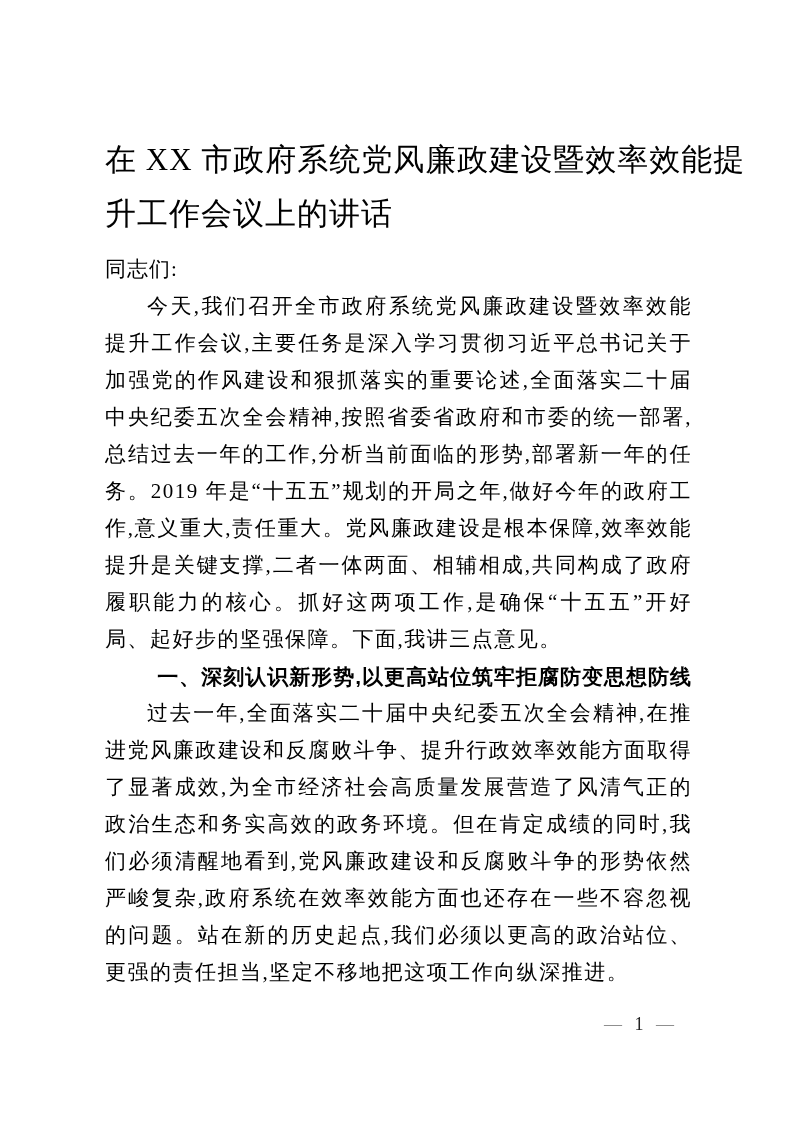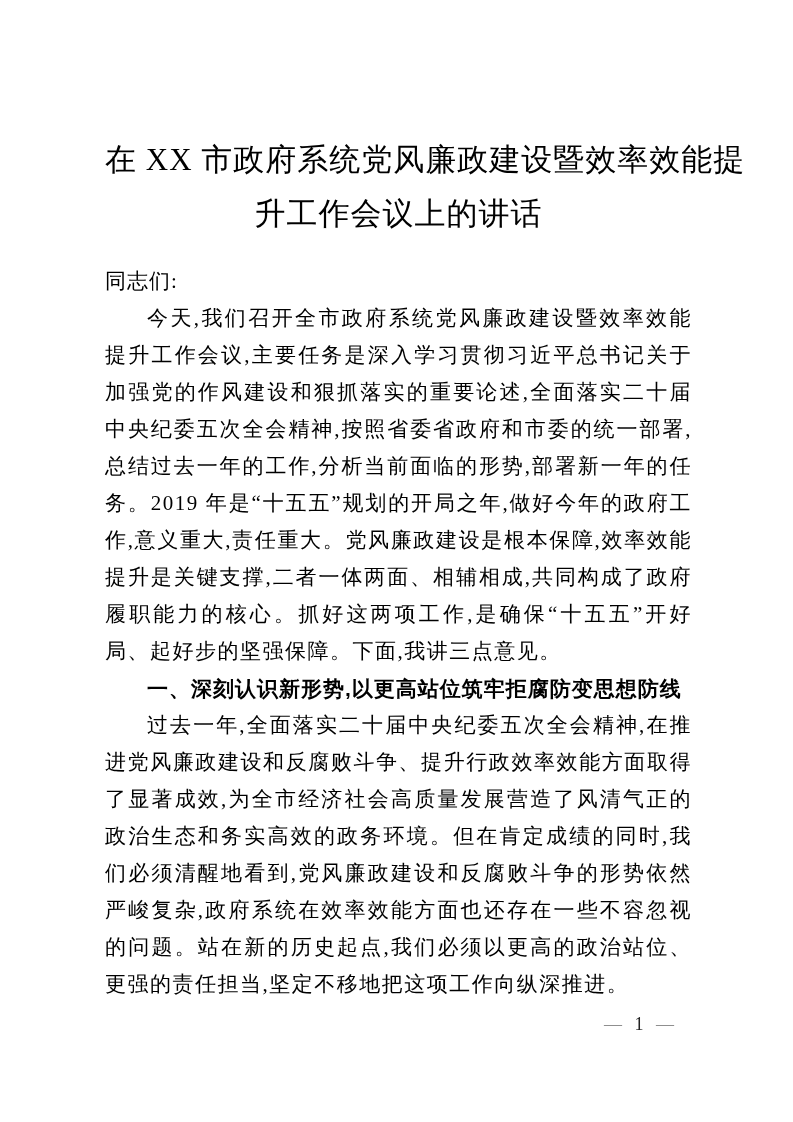--- a/index.html
+++ b/index.html
@@ -20,48 +20,47 @@
     position: absolute;
     left: 105px;
     right: 101px;
     top: 133px;
   }
   .doc-title {
     margin: 0;
     font-weight: normal;
     font-size: 31px;
     line-height: 54px;
-    text-align: center;
     letter-spacing: 1px;
     font-family: "Liberation Serif", "DejaVu Serif", serif;
   }
   .title-line {
     display: block;
     white-space: nowrap;
   }
   .salutation {
-    margin: 22px 0 0 0;
+    margin: 10px 0 0 0;
     font-size: 21px;
     line-height: 37px;
     letter-spacing: 1px;
   }
   .para {
     margin: 0;
     font-size: 21px;
     line-height: 37px;
     letter-spacing: 1.5px;
     text-align: justify;
     text-justify: inter-ideograph;
     text-indent: 2em;
   }
   .para.heading {
     font-weight: bold;
     letter-spacing: 1px;
     font-family: "Liberation Sans", "DejaVu Sans", sans-serif;
-    text-align: left;
+    text-align: right;
   }
   .footer {
     position: absolute;
     top: 1012px;
     right: 116px;
     font-size: 18px;
     line-height: 24px;
     letter-spacing: 3px;
     white-space: nowrap;
     font-family: "Liberation Serif", "DejaVu Serif", serif;

